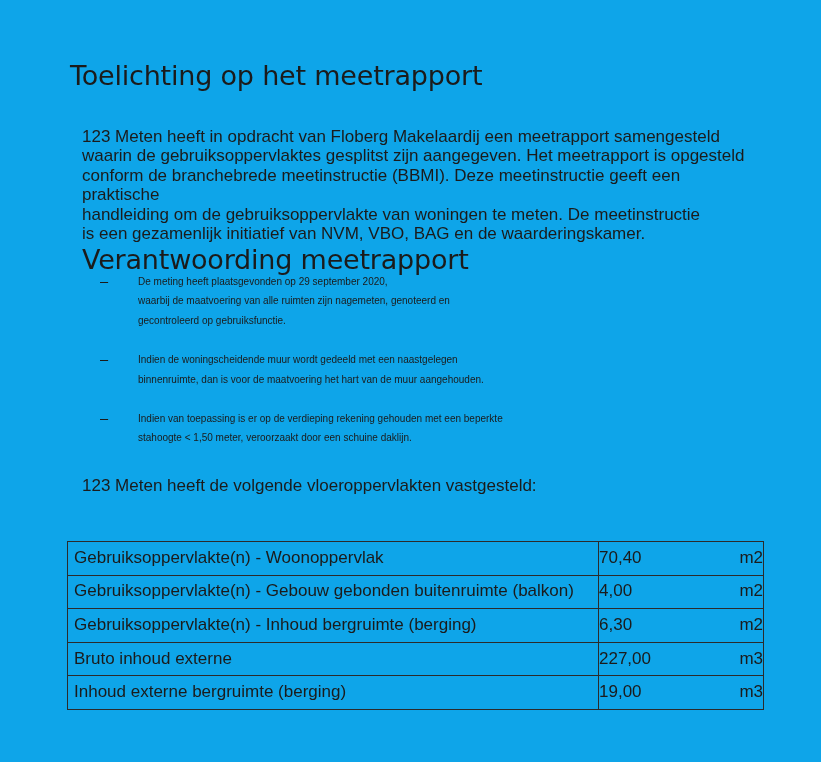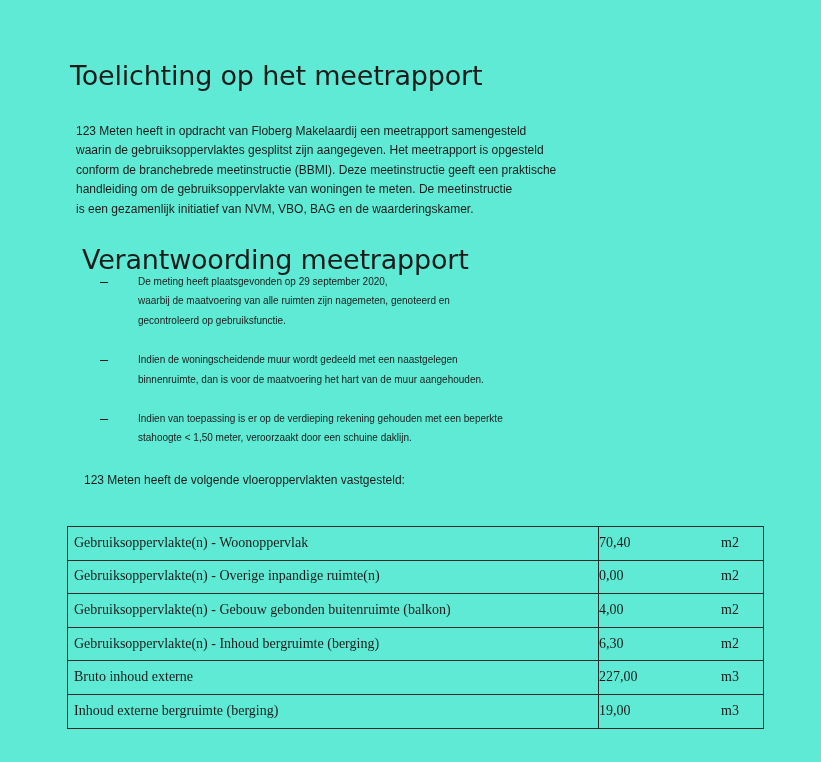--- a/index.html
+++ b/index.html
@@ -14,49 +14,49 @@
     color: #1a1a1a;
     overflow: hidden;
     position: relative;
   }
   .page {
     position: absolute;
     left: 0;
     top: 0;
     width: 821px;
     height: 762px;
-    background: #5eead4;
+    background: #0ea5e9;
   }
 
   
   .h1 {
     position: absolute;
     left: 70px;
     font-family: "DejaVu Sans", sans-serif;
     font-weight: 400;
     font-size: 27px;
     letter-spacing: -0.2px;
     color: #1b1b1b;
     white-space: nowrap;
   }
   #heading-1 { top: 42px; }
   #heading-2 { top: 222px; margin-left: 12px; }
 
   
   .body-block {
     position: absolute;
-    left: 76px;
+    left: 82px;
     font-family: "Liberation Sans", sans-serif;
-    font-size: 12px;
+    font-size: 17px;
     line-height: 19.4px;
     color: #1b1b1b;
     white-space: pre-line;
   }
   #intro-paragraph { top: 110px; width: 680px; }
-  #table-intro { top: 459px; width: 600px; margin-left: 8px; }
+  #table-intro { top: 459px; width: 600px; }
 
   
   #verantwoording-list {
     position: absolute;
     left: 70px;
     top: 272px;
     width: 700px;
     margin: 0;
     padding: 0;
     list-style: none;
@@ -81,26 +81,26 @@
     font-size: 10px;
     line-height: 19.4px;
     color: #1b1b1b;
     white-space: pre-line;
   }
 
   
   #measurements-table {
     position: absolute;
     left: 67px;
-    top: 526px;
+    top: 541px;
     width: 668px;
     border-collapse: collapse;
     table-layout: fixed;
-    font-family: Liberation Serif, serif;
-    font-size: 14px;
+    font-family: Liberation Sans, sans-serif;
+    font-size: 17px;
     color: #1b1b1b;
   }
   #measurements-table tr { height: 33.6px; }
   #measurements-table td {
     border-top: 1px solid #2b2b2b;
     border-bottom: 1px solid #2b2b2b;
     padding: 0 0 1px 0;
     vertical-align: middle;
   }
   #measurements-table .c-label {
@@ -110,21 +110,21 @@
     border-left: 1px solid #2b2b2b;
     border-right: 1px solid #2b2b2b;
   }
   #measurements-table .c-value {
     width: 76px;
     padding-right: 3px;
   }
   #measurements-table .c-unit {
     width: 66px;
     padding-left: 19px;
-    text-align: center;
+    text-align: right;
     border-right: 1px solid #2b2b2b;
   }
 </style>
 </head>
 <body>
 
 <div class="page">
 
   <h1 class="h1" id="heading-1">Toelichting op het meetrapport</h1>
 
@@ -158,25 +158,20 @@
   <p class="body-block" id="table-intro">123 Meten heeft de volgende vloeroppervlakten vastgesteld:</p>
 
   <table id="measurements-table">
     <tbody>
       <tr>
         <td class="c-label">Gebruiksoppervlakte(n) - Woonoppervlak</td>
         <td class="c-value">70,40</td>
         <td class="c-unit">m2</td>
       </tr>
       <tr>
-        <td class="c-label">Gebruiksoppervlakte(n) - Overige inpandige ruimte(n)</td>
-        <td class="c-value">0,00</td>
-        <td class="c-unit">m2</td>
-      </tr>
-      <tr>
         <td class="c-label">Gebruiksoppervlakte(n) - Gebouw gebonden buitenruimte (balkon)</td>
         <td class="c-value">4,00</td>
         <td class="c-unit">m2</td>
       </tr>
       <tr>
         <td class="c-label">Gebruiksoppervlakte(n) - Inhoud bergruimte (berging)</td>
         <td class="c-value">6,30</td>
         <td class="c-unit">m2</td>
       </tr>
       <tr>

